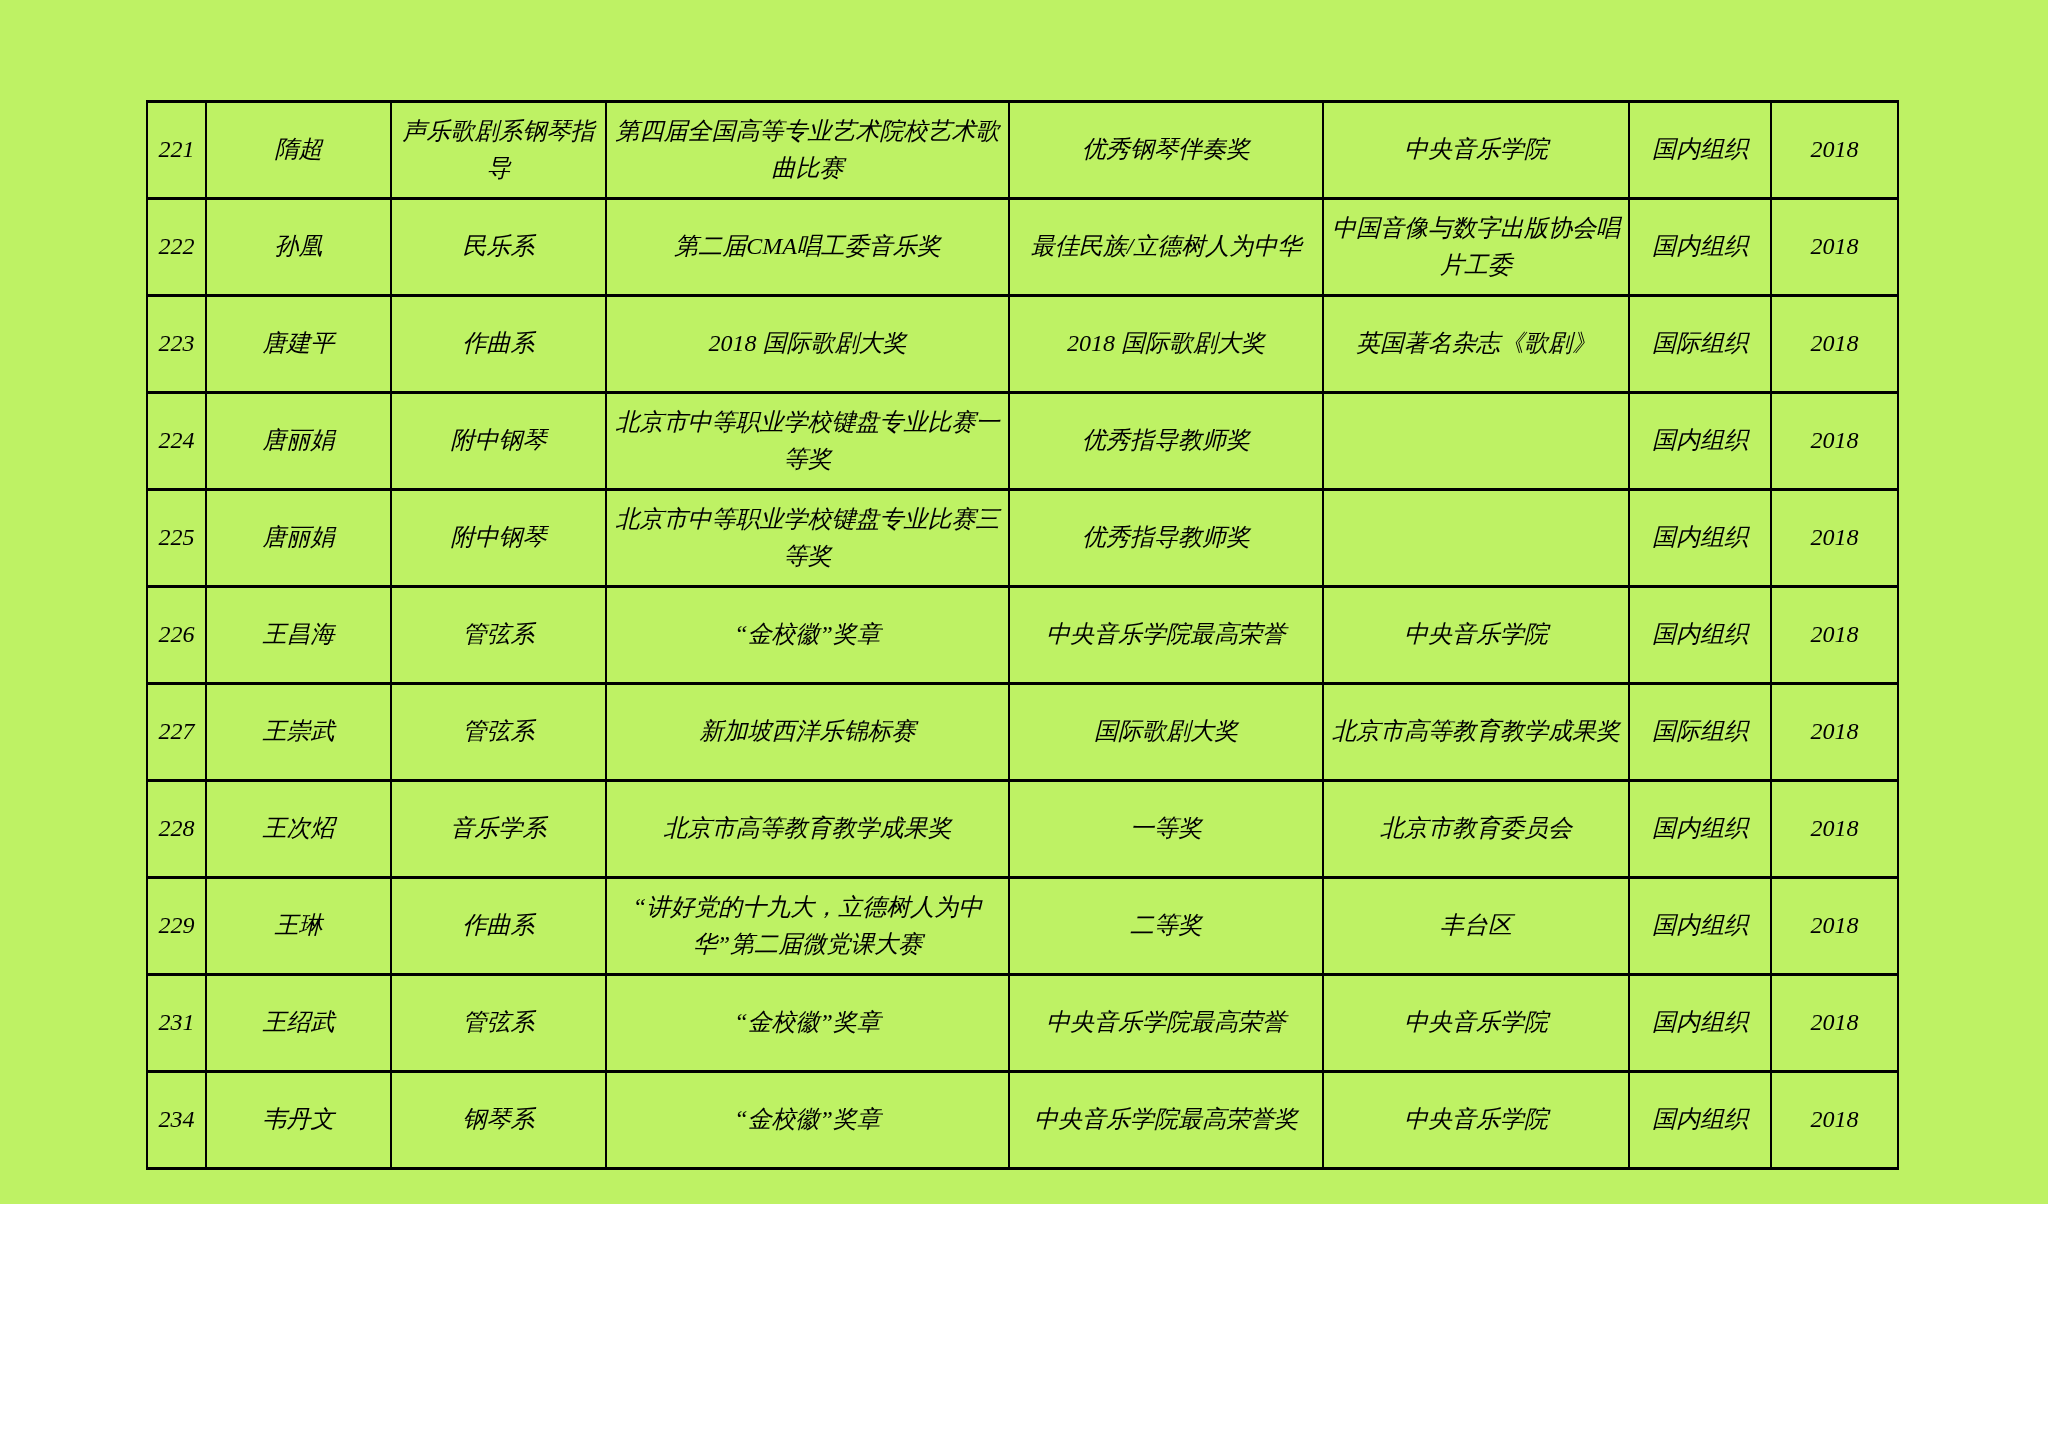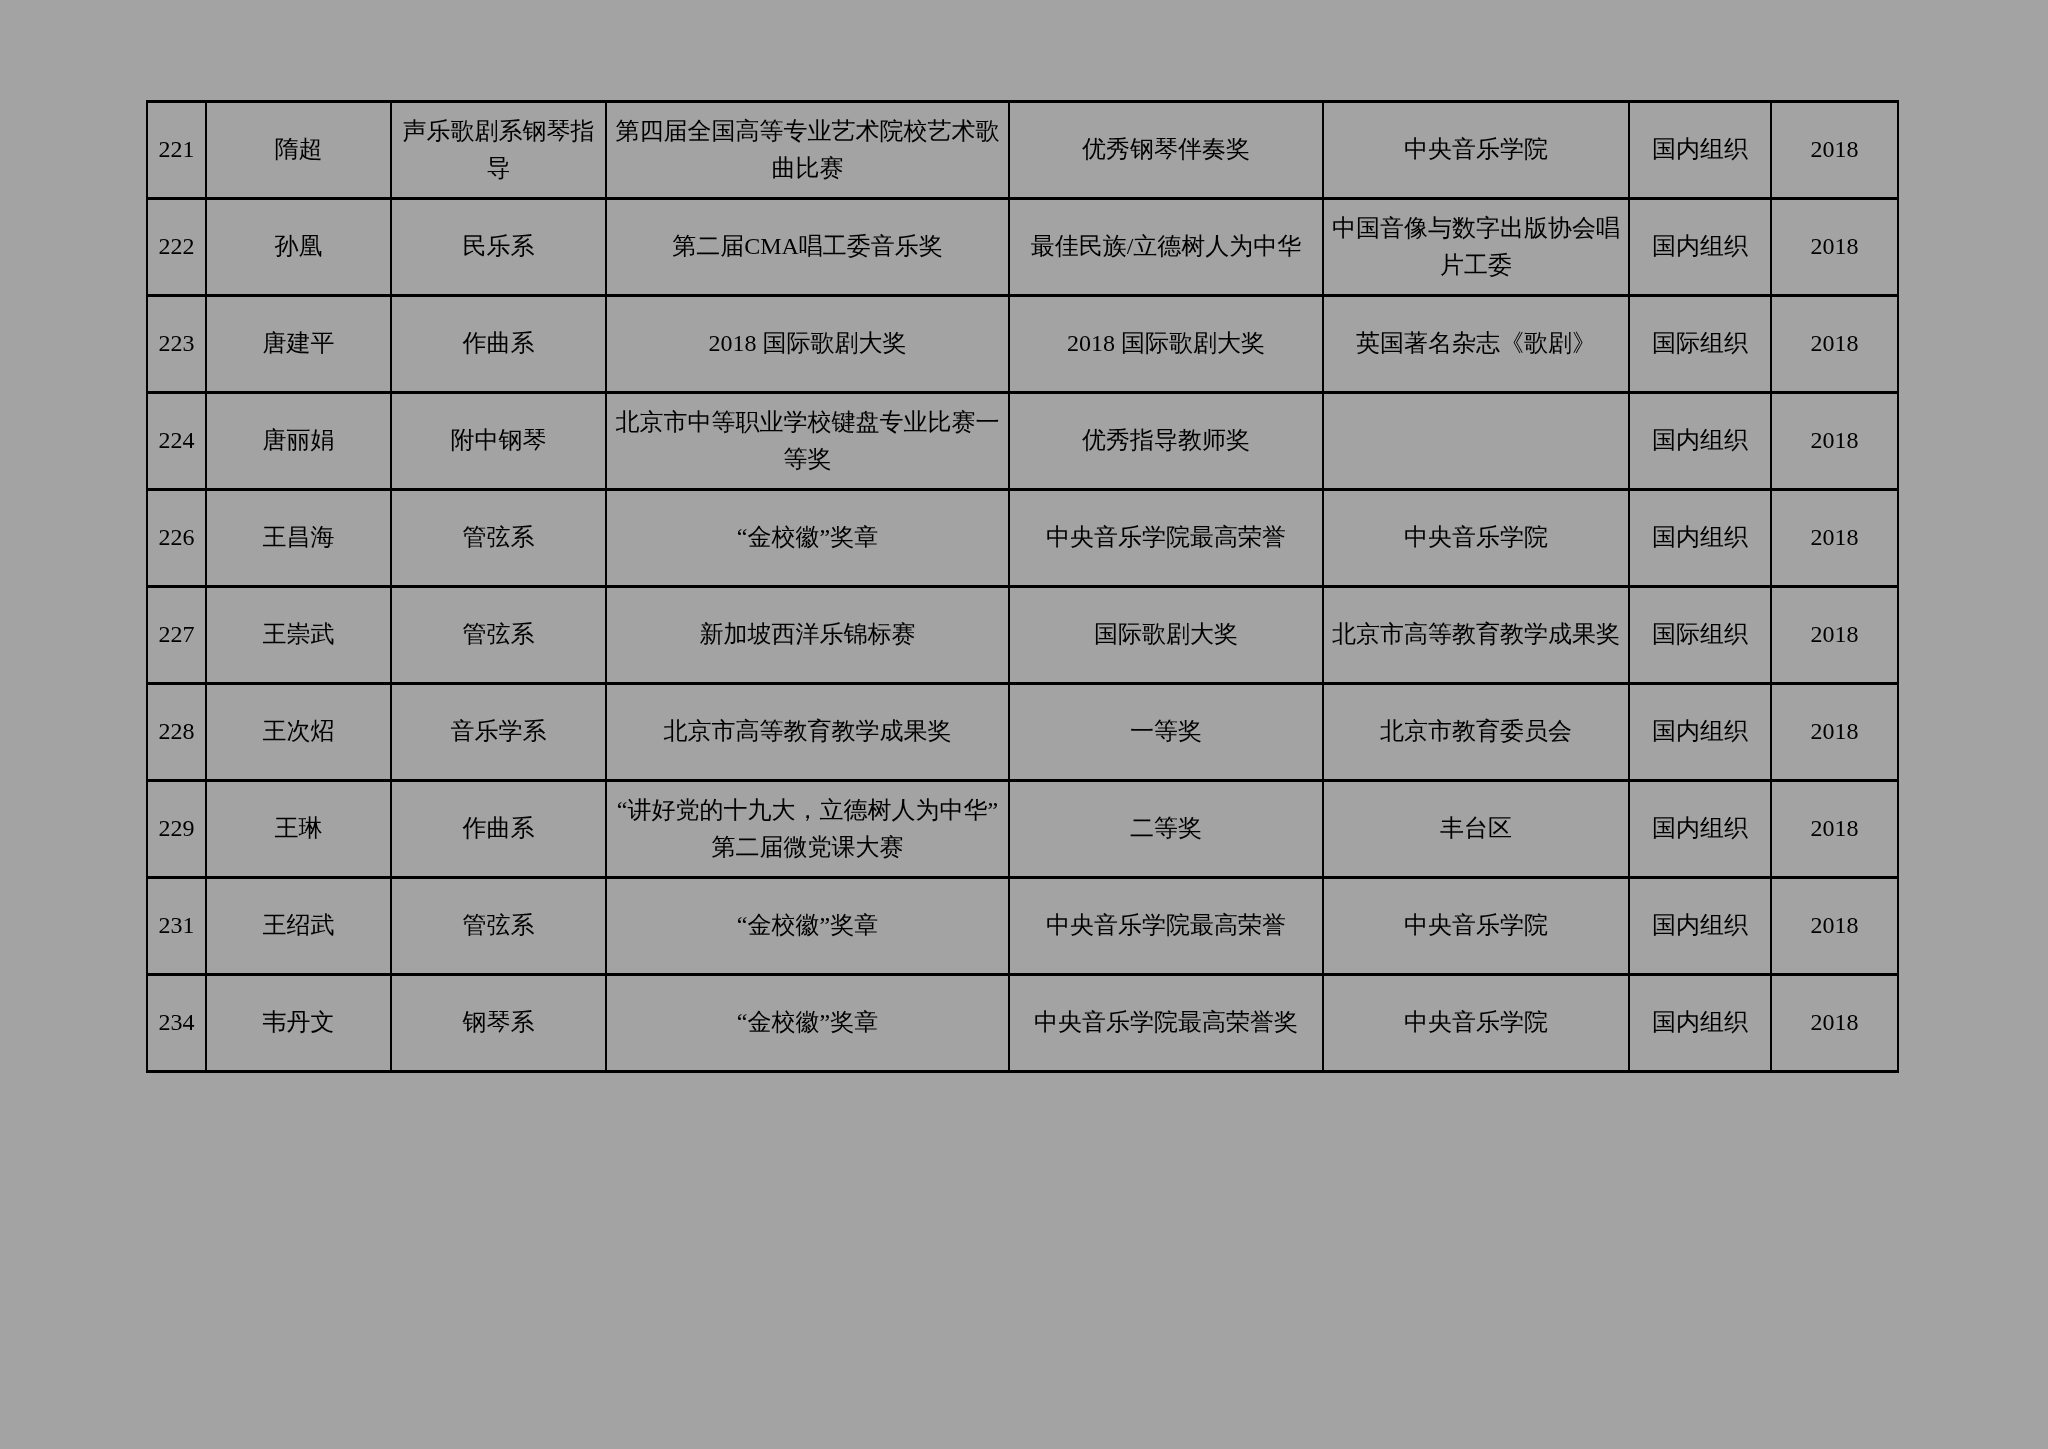--- a/index.html
+++ b/index.html
@@ -6,24 +6,25 @@
     margin: 0;
     padding: 0;
     background: #ffffff;
     width: 2048px;
     height: 1449px;
     overflow: hidden;
   }
   .page {
     position: relative;
     width: 2048px;
-    height: 1449px;
-    background: #a3a3a3;
+    height: 1204px;
+    background: #bef264;
     font-family: "Liberation Serif", "DejaVu Serif", serif;
     color: #000000;
+    font-style: italic;
   }
   table.awards {
     position: absolute;
     left: 146px;
     top: 100px;
     width: 1751px;
     border-collapse: collapse;
     table-layout: fixed;
   }
   table.awards td {
@@ -98,20 +99,30 @@
           <td>224</td>
           <td>唐丽娟</td>
           <td>附中钢琴</td>
           <td>北京市中等职业学校键盘专业比赛一等奖</td>
           <td>优秀指导教师奖</td>
           <td></td>
           <td>国内组织</td>
           <td>2018</td>
         </tr>
         <tr>
+          <td>225</td>
+          <td>唐丽娟</td>
+          <td>附中钢琴</td>
+          <td>北京市中等职业学校键盘专业比赛三等奖</td>
+          <td>优秀指导教师奖</td>
+          <td></td>
+          <td>国内组织</td>
+          <td>2018</td>
+        </tr>
+        <tr>
           <td>226</td>
           <td>王昌海</td>
           <td>管弦系</td>
           <td>“金校徽”奖章</td>
           <td>中央音乐学院最高荣誉</td>
           <td>中央音乐学院</td>
           <td>国内组织</td>
           <td>2018</td>
         </tr>
         <tr>

